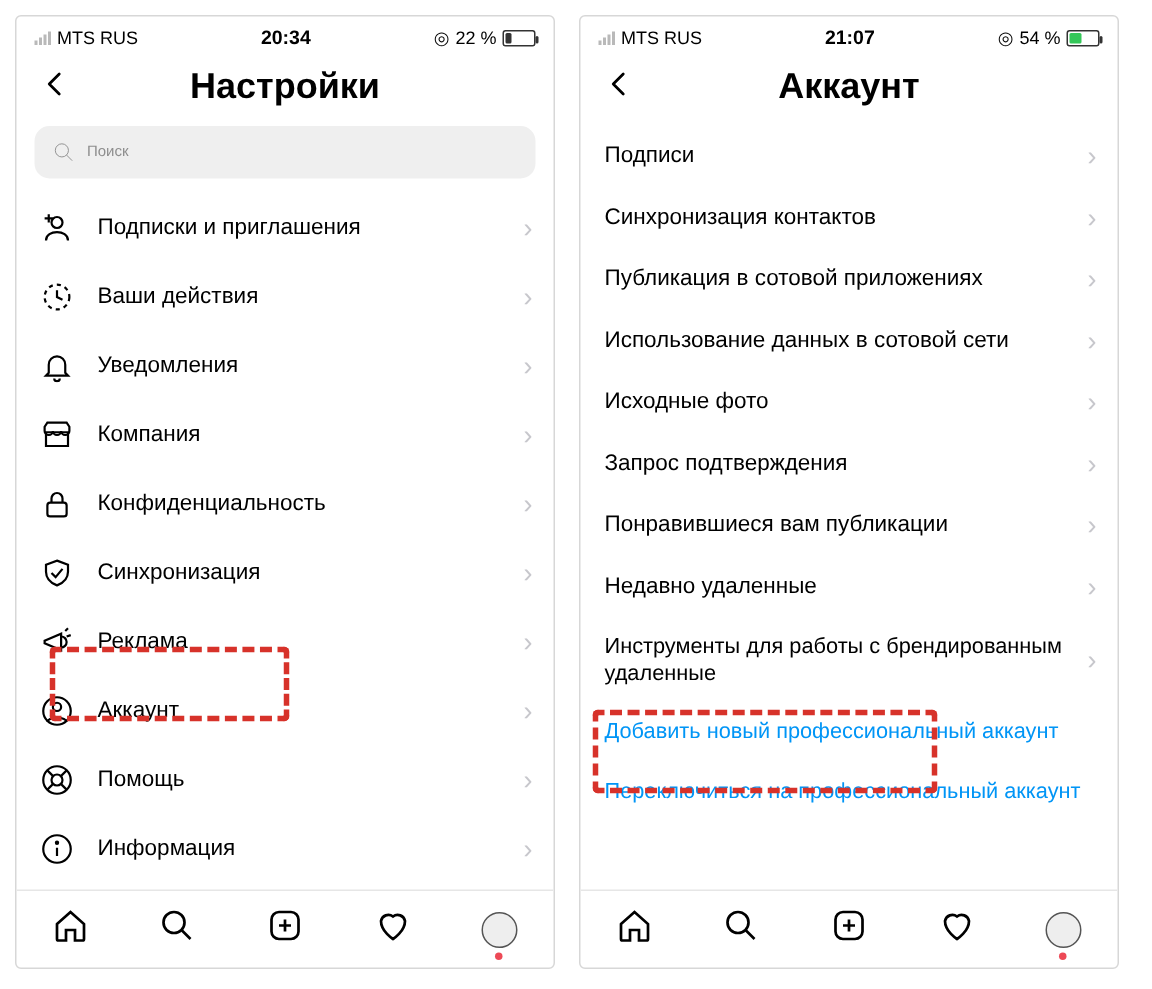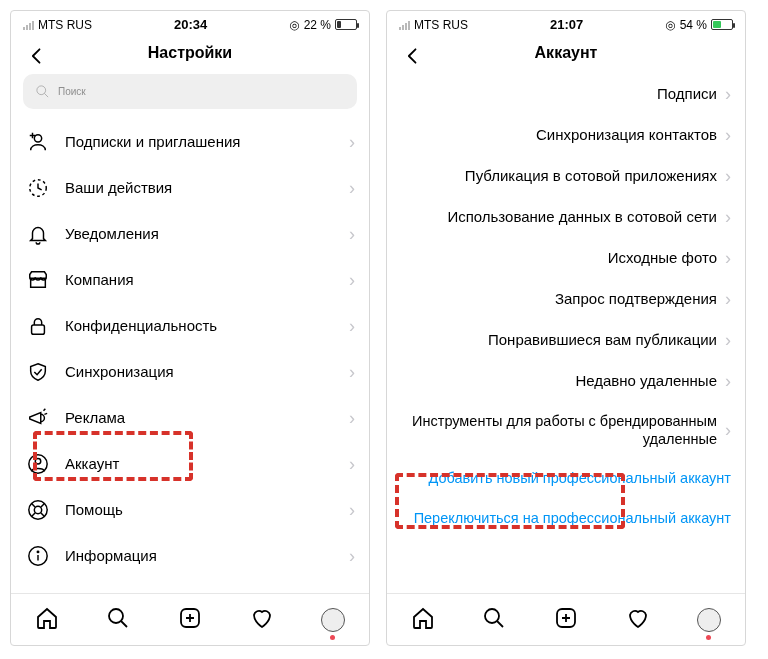--- a/index.html
+++ b/index.html
@@ -19,21 +19,21 @@
     border-radius: 4px;
     display: flex;
     flex-direction: column;
     overflow: hidden;
     position: relative;
     background: #fff;
   }
   
   .status {
     display: flex;
-    align-items: center;
+    align-items: flex-end;
     justify-content: space-between;
     padding: 6px 12px 4px;
     font-size: 12px;
     color: #000;
   }
   .status .left, .status .right { display: flex; align-items: center; gap: 4px; }
   .status .carrier { font-weight: 500; }
   .status .time { font-weight: 600; font-size: 13px; }
   .signal-icon { display: inline-flex; align-items: flex-end; gap: 1px; height: 10px; }
   .signal-icon span { width: 2px; background: #b9b9b9; }
@@ -44,21 +44,21 @@
   .battery-icon .fill{ position:absolute; left:1px; top:1px; bottom:1px; background:#333; border-radius:1px; }
   .battery-icon.low .fill{ width:18%; }
   .battery-icon.mid .fill{ width:40%; }
   .battery-icon.charge .fill{ background:#34c759; }
   
   .header {
     display:flex; align-items:center; justify-content:center; position:relative;
     padding: 8px 12px 12px;
   }
   .header .back { position:absolute; left:10px; top:6px; font-size:22px; line-height:1; color:#000; padding:4px 6px;}
-  .header .title { font-weight:700; font-size:16px; }
+  .header .title { font-weight:700; font-size:24px; }
   
   .search {
     margin: 0 12px 10px;
     background:#efefef;
     border-radius:10px;
     display:flex; align-items:center;
     padding:10px 12px;
     color:#8e8e8e;
     font-size:10px;
     gap:8px;
@@ -74,21 +74,21 @@
     position:relative;
     min-height:46px;
   }
   .row.compact { padding:10px 14px; min-height:40px; }
   .row .icon { width:26px; display:flex; justify-content:center; margin-right:14px;}
   .row .icon svg { width:22px; height:22px; stroke:#000; fill:none; stroke-width:1.6; }
   .row .label { flex:1; line-height:1.25; }
   .row .label.link { color:#0095f6; }
   .row .label.two { font-size:14.5px; }
   .row .chev { color:#c7c7cc; font-size:18px; margin-left:8px;}
-  .row.no-icon { padding-left:16px;text-align:right; }
+  .row.no-icon { padding-left:16px; }
   
   .nav {
     height:52px;
     border-top:1px solid #e6e6e6;
     display:flex; align-items:center; justify-content:space-around;
     position:relative;
   }
   .nav .dot { position:absolute; bottom:5px; right:34px; width:5px; height:5px; background:#ed4956; border-radius:50%; }
   .nav svg { width:24px; height:24px; stroke:#000; fill:none; stroke-width:1.8; }
   .nav .avatar { width:24px; height:24px; border-radius:50%; border:1px solid #555; background:#eee; }

